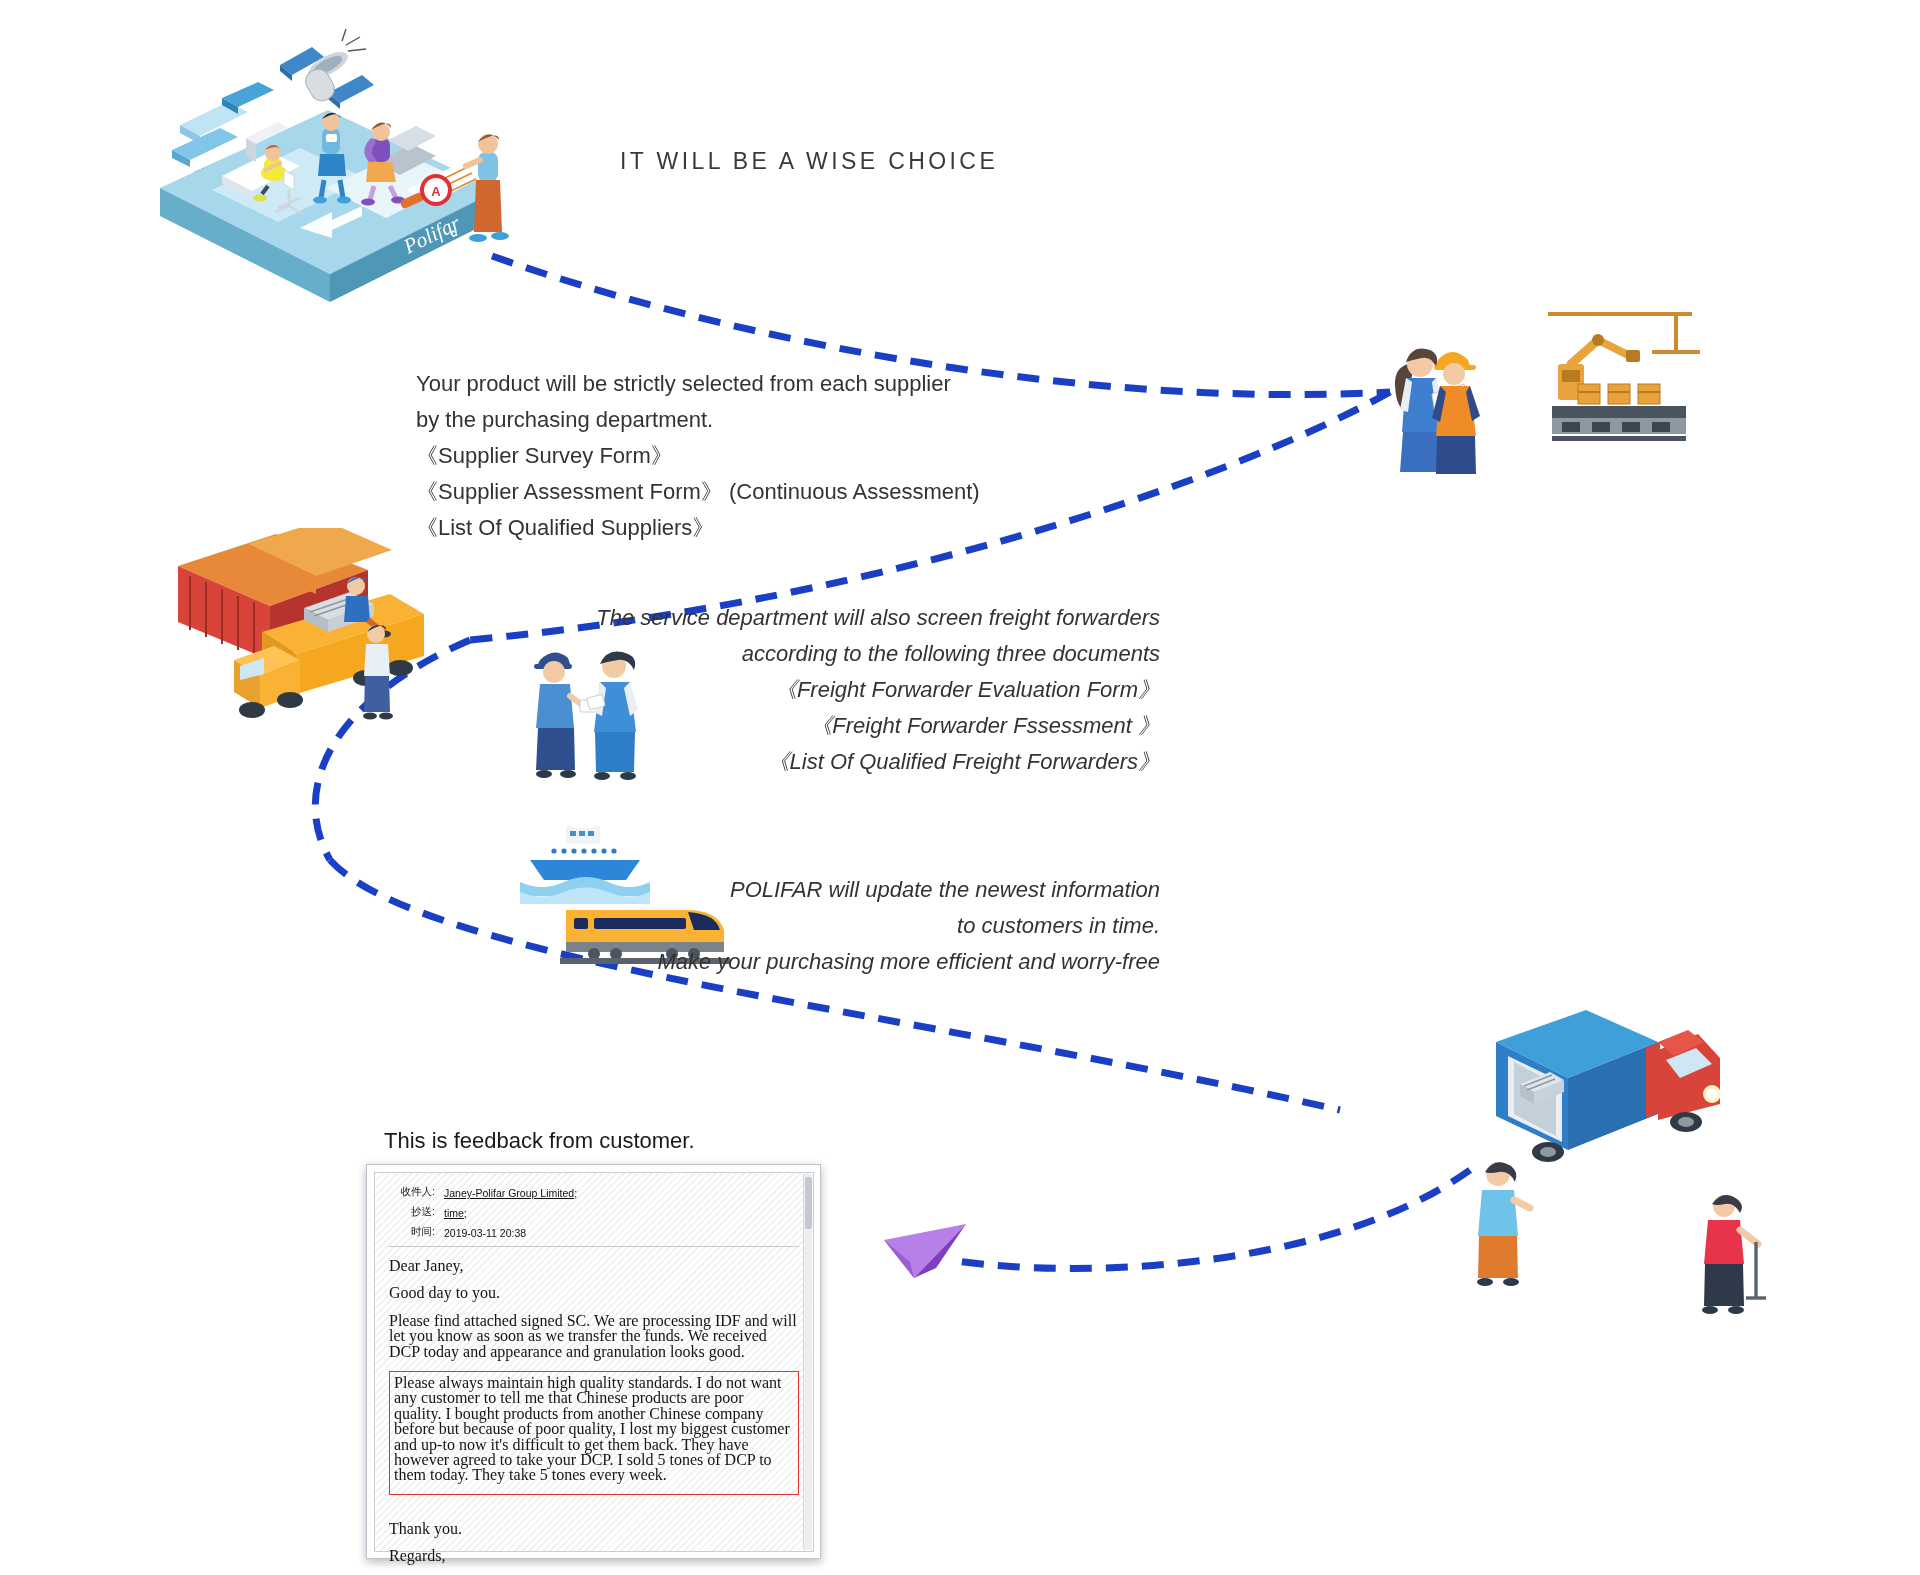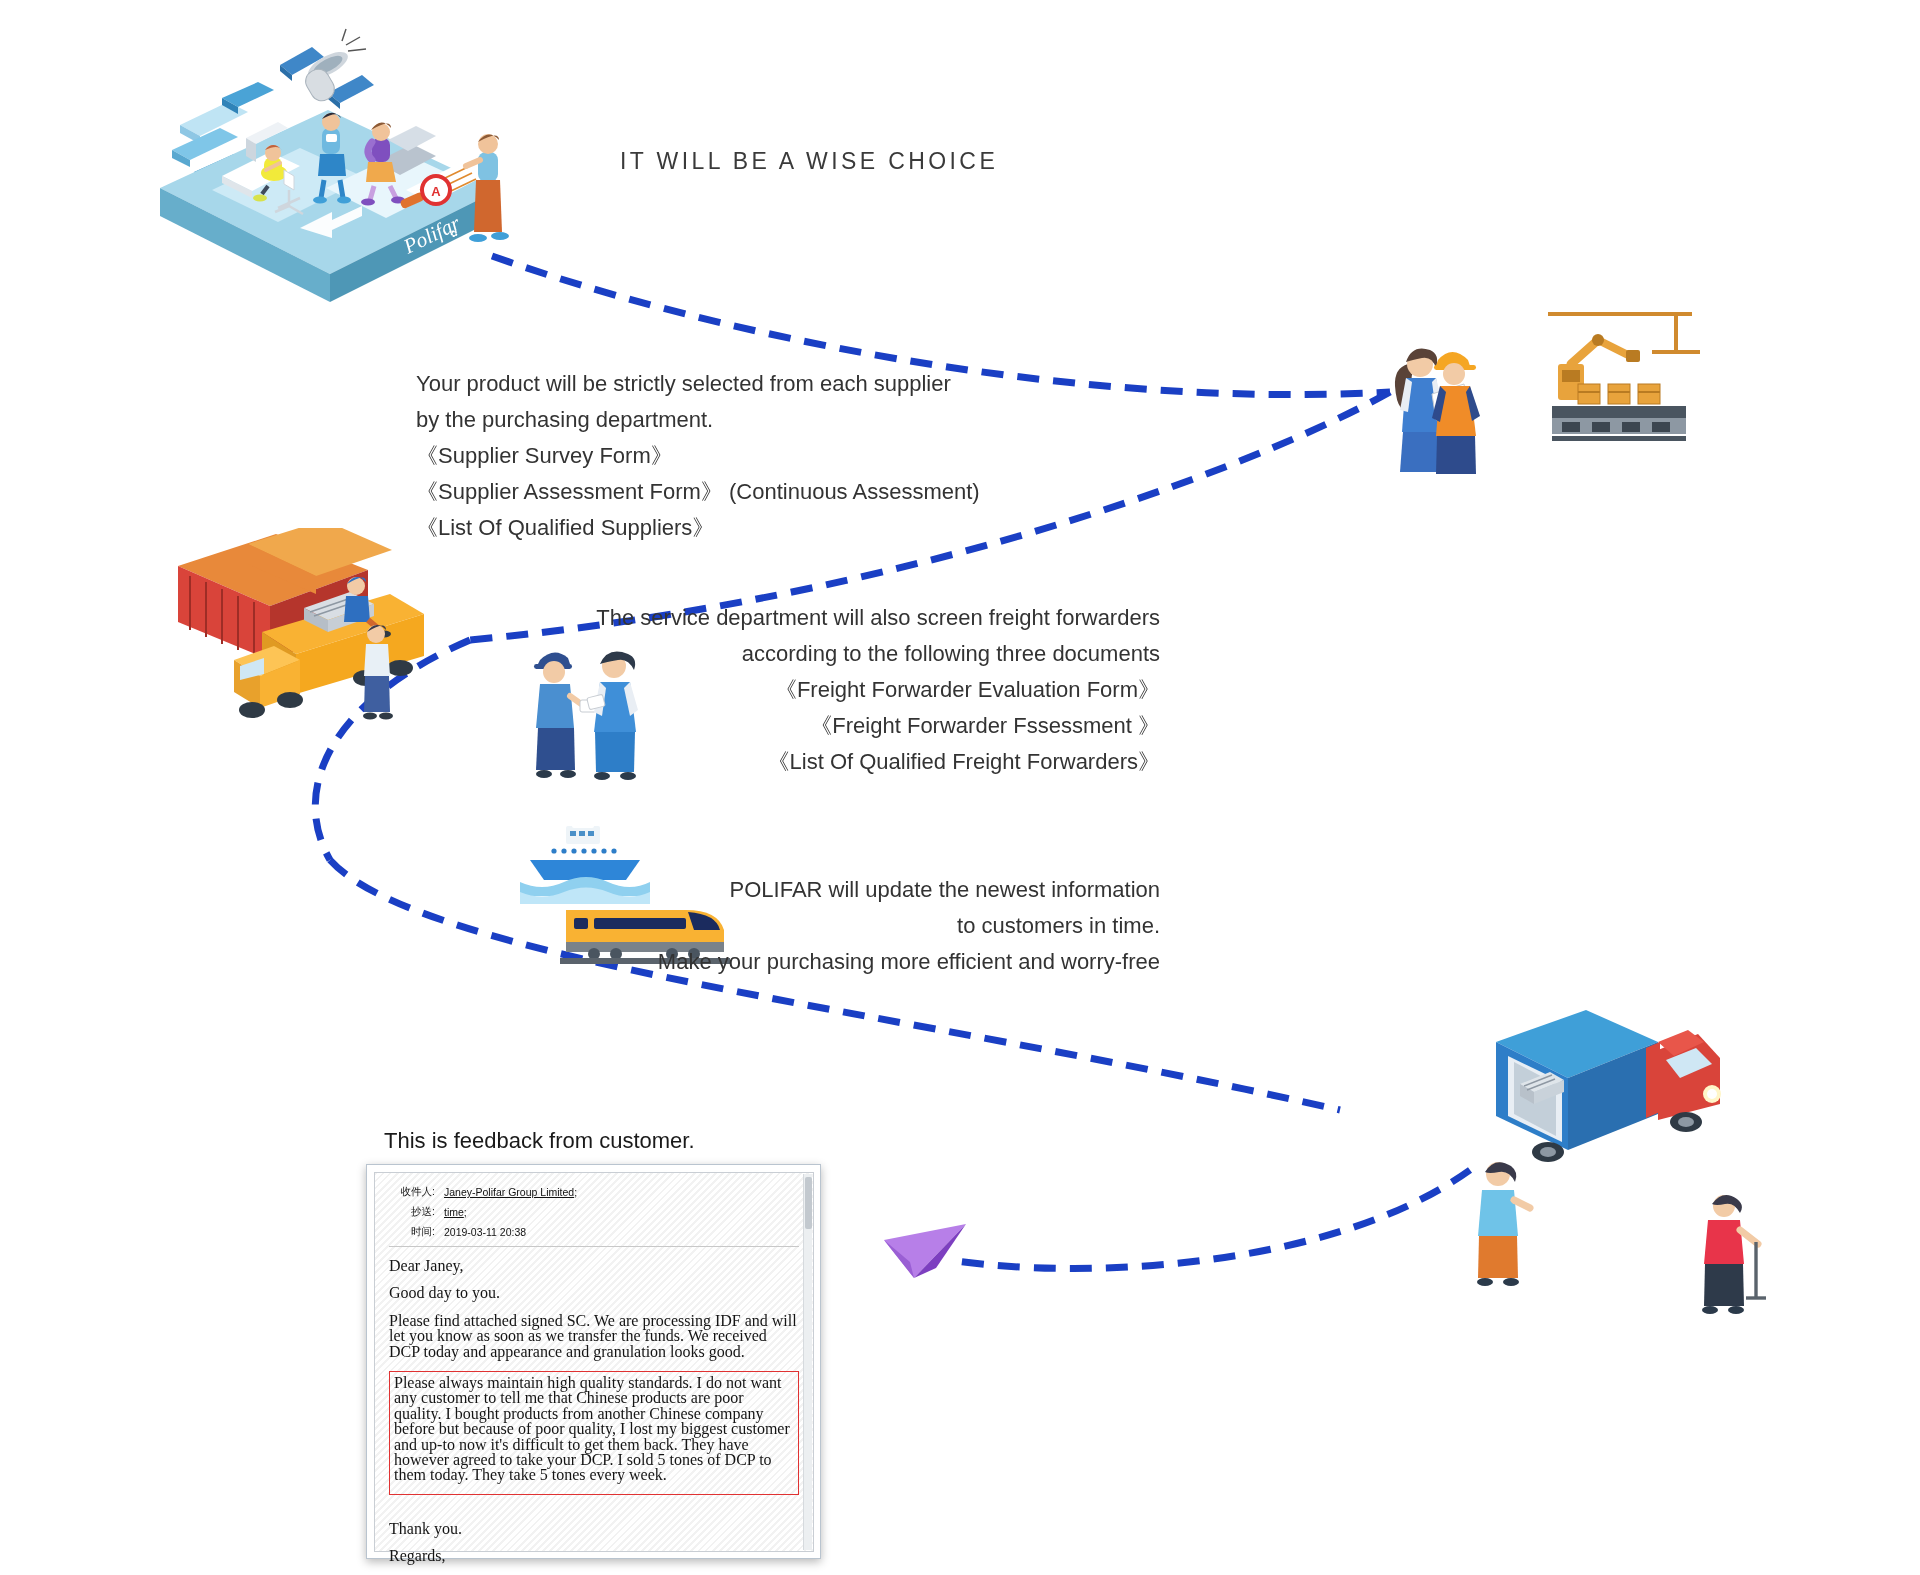--- a/index.html
+++ b/index.html
@@ -22,21 +22,21 @@
     font-weight: 400;
     white-space: nowrap;
   }
 
   
   .para { color: #333333; font-size: 22px; line-height: 36px; white-space: nowrap; margin-left: 44px; }
   .para .ln { display:block; }
   #para-supplier { left: 372px; top: 366px; text-align: left; }
   #para-freight  { right: 760px; top: 600px; text-align: right; }
   #para-update   { right: 760px; top: 872px; text-align: right; }
-  #para-freight .ln, #para-update .ln { text-align: right; }
+  #para-freight .ln, #para-update .ln { text-align: right; font-style: italic; }
 
   
   #feedback-caption {
     left: 384px; top: 1128px;
     font-size: 22px; color: #1a1a1a; white-space: nowrap;
   }
 
   
   #email-window {
     left: 366px; top: 1164px;
@@ -49,21 +49,21 @@
   #email-inner {
     width: 100%; height: 100%;
     border: 1px solid #c9ced4;
     background-color: #fbfbfb;
     background-image: repeating-linear-gradient(
         -45deg, #f2f2f2 0px, #f2f2f2 2px, #ffffff 2px, #ffffff 5px);
     padding: 12px 14px 10px 14px;
     font-family: "Liberation Serif", serif;
     position: relative;
   }
-  .mail-hdr { display: flex; align-items: center; font-size: 10.5px; margin-bottom: 6px;
+  .mail-hdr { display: flex; align-items: flex-end; font-size: 10.5px; margin-bottom: 6px;
               font-family: "Liberation Sans", sans-serif; color:#111; }
   .mail-hdr .lbl { width: 46px; text-align: right; margin-right: 9px; color:#222; flex:0 0 46px;}
   .mail-hdr .val { color: #111; }
   .mail-hdr .val.link { text-decoration: underline; }
   #hdr-sep { border-top: 1px solid #c8c8c8; margin: 7px 0 11px 0; }
   .mail-p { font-size: 16px; line-height: 15.4px; color: #141414; margin-bottom: 12px;
             font-family: "Liberation Serif", serif; }
   #mail-flag { border: 1.6px solid #e03232; padding: 3px 4px 11px 4px; margin-bottom: 26px; }
   #mail-flag .mail-p { margin-bottom: 0; }
 

